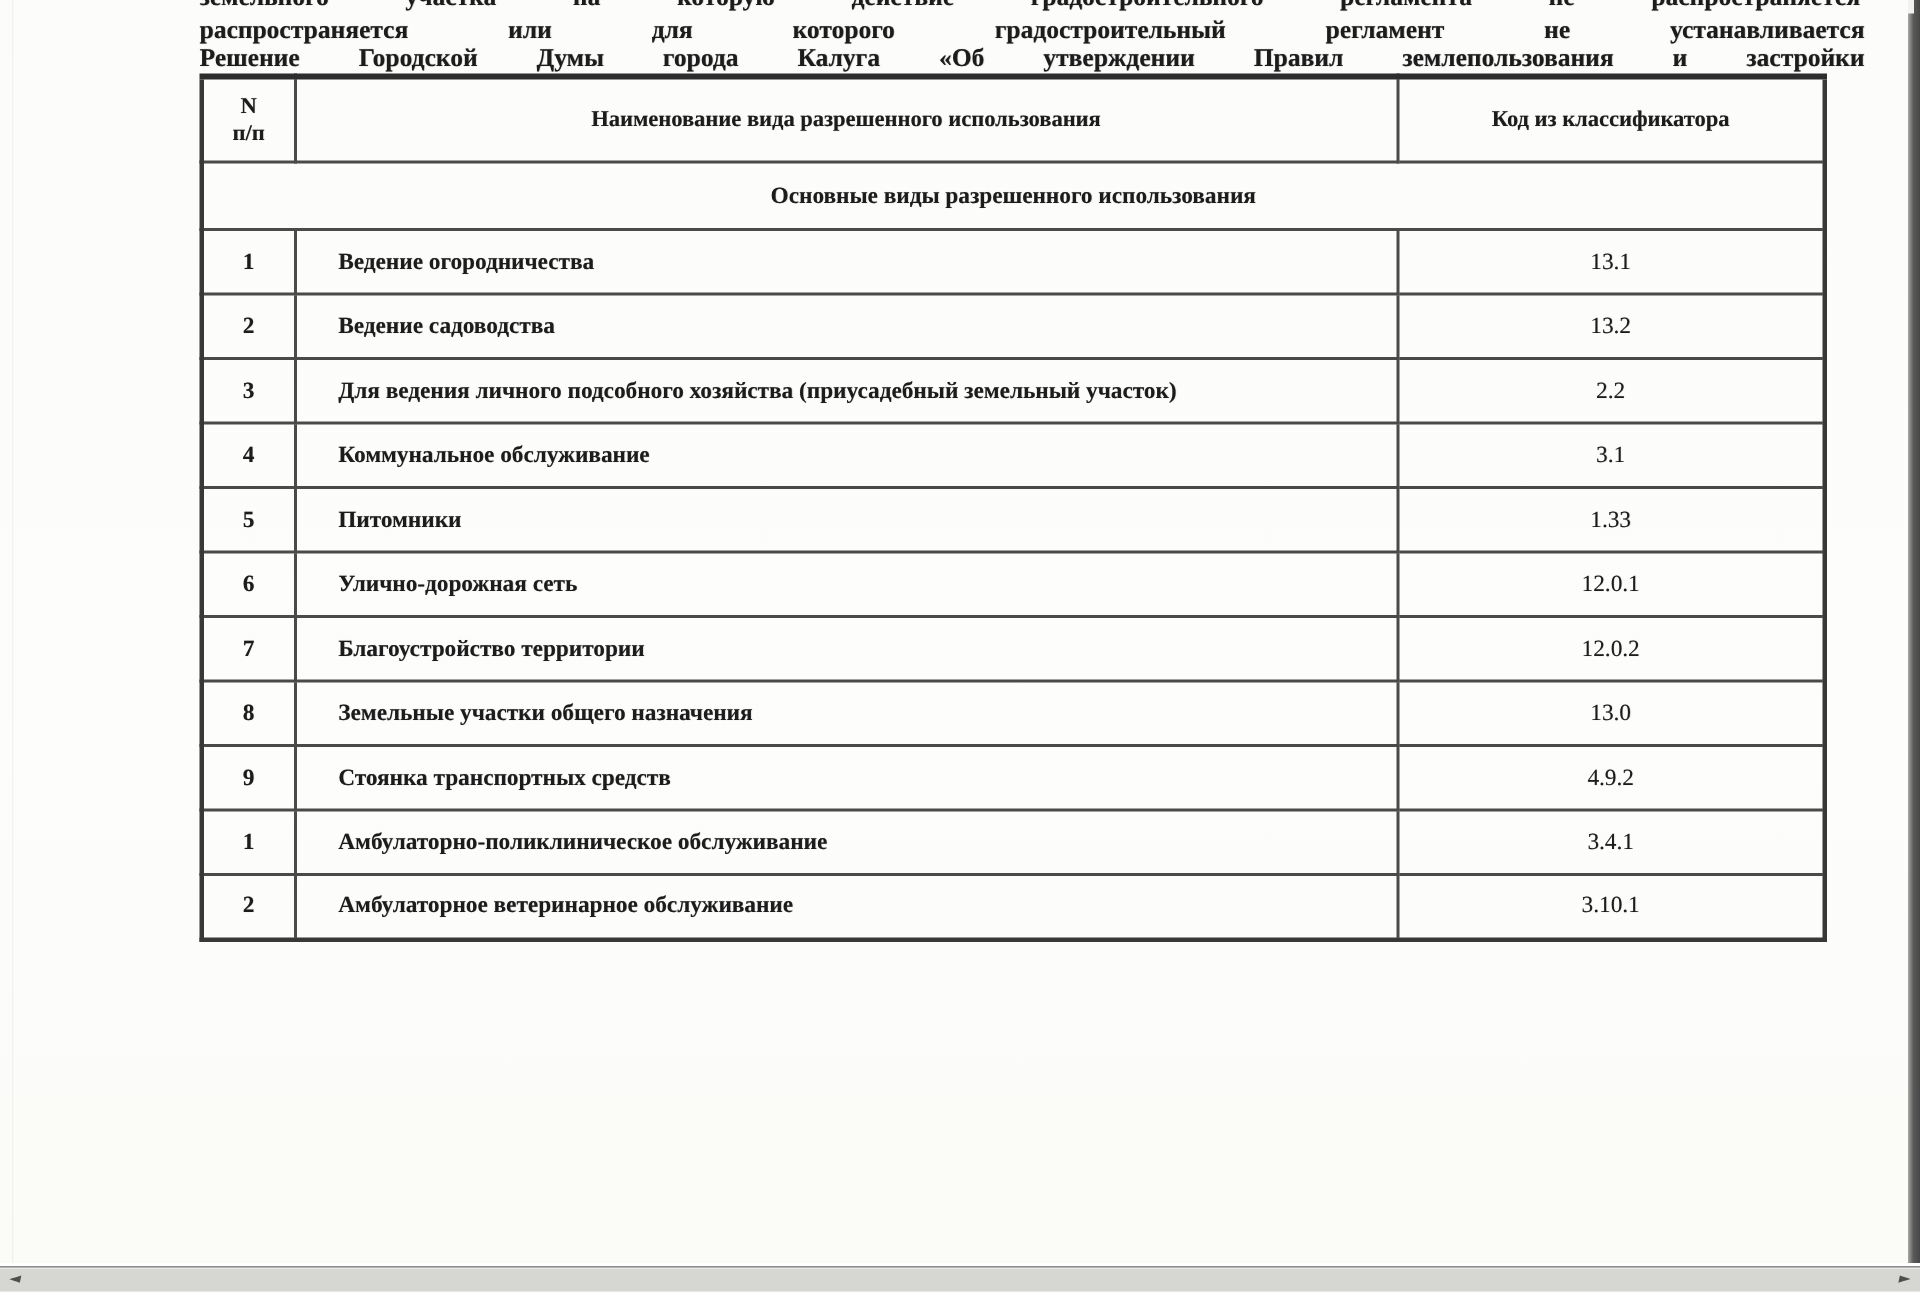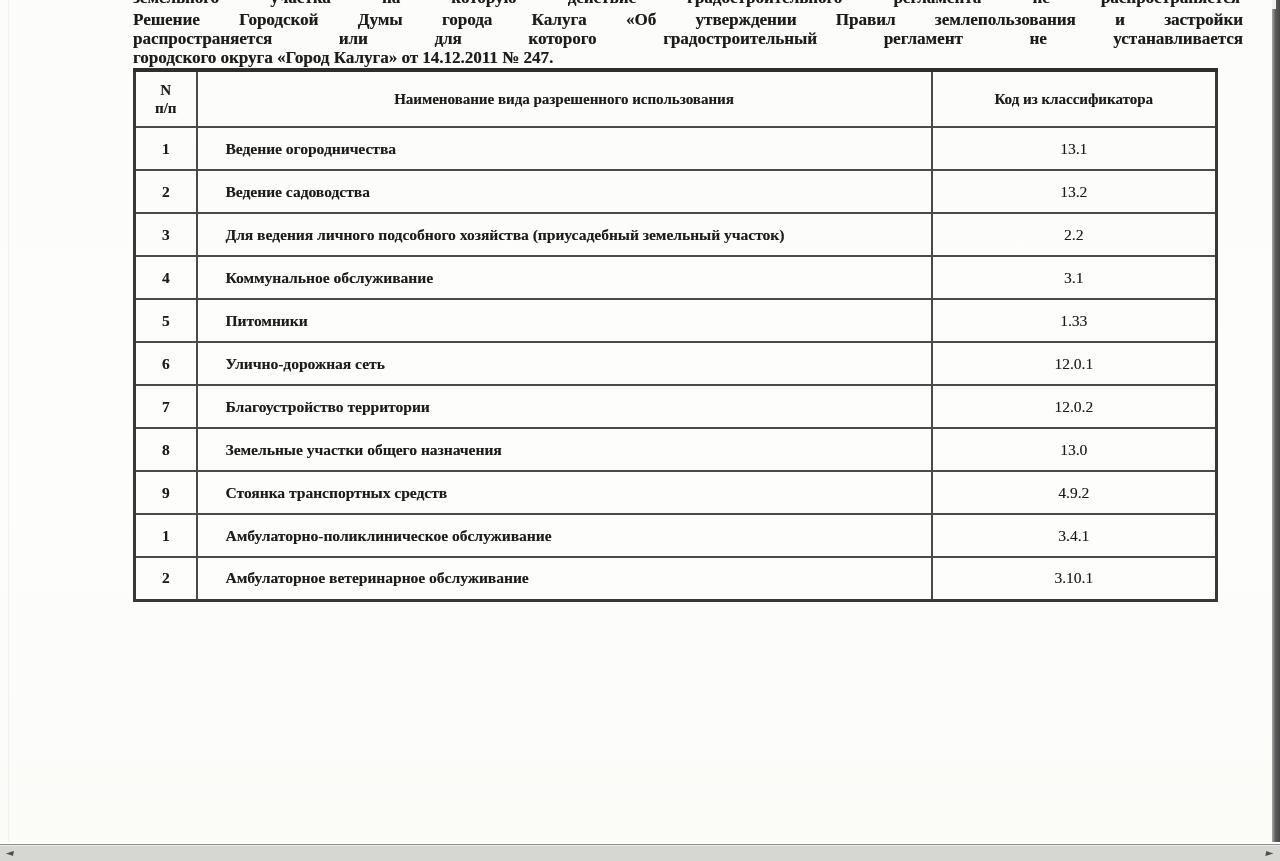--- a/index.html
+++ b/index.html
@@ -109,43 +109,45 @@
 <div class="page">
   <div class="left-edge-line"></div>
 
   <div class="doc">
 
     <div class="clip-line">
       <div class="inner">земельного участка на которую действие градостроительного регламента не распространяется</div>
     </div>
 
     <div class="para">
+      <div class="pline just">распространяется или для которого градостроительный регламент не устанавливается</div>
       <div class="pline just">Решение Городской Думы города Калуга «Об утверждении Правил землепользования и застройки</div>
-      <div class="pline just">распространяется или для которого градостроительный регламент не устанавливается</div>
-      <div class="pline">городского округа «Город Калуга» от 14.12.2011 № 247.</div>
     </div>
 
 
     <table class="landuse">
       <colgroup>
           <col class="c-num">
           <col class="c-name">
           <col class="c-code">
         </colgroup>
       <thead>
         <tr>
           <th>
             <div>N</div>
             <div>п/п</div>
           </th>
           <th>Наименование вида разрешенного использования</th>
           <th>Код из классификатора</th>
         </tr>
       </thead>
       <tbody id="table-body">
+          <tr class="section-row">
+            <td colspan="3">Основные виды разрешенного использования</td>
+          </tr>
           <tr class="data-row">
             <td class="col-num">1</td>
             <td class="col-name">Ведение огородничества</td>
             <td class="col-code">13.1</td>
           </tr>
           <tr class="data-row">
             <td class="col-num">2</td>
             <td class="col-name">Ведение садоводства</td>
             <td class="col-code">13.2</td>
           </tr>

